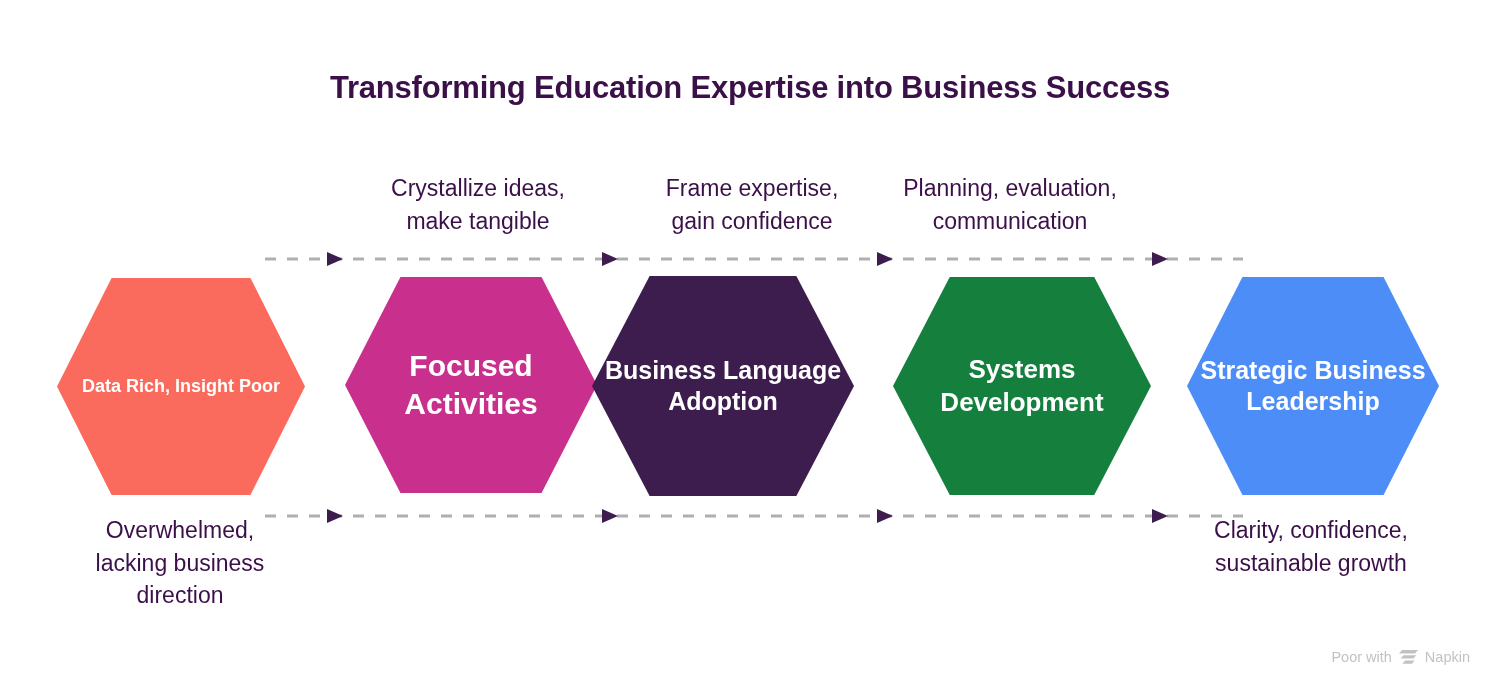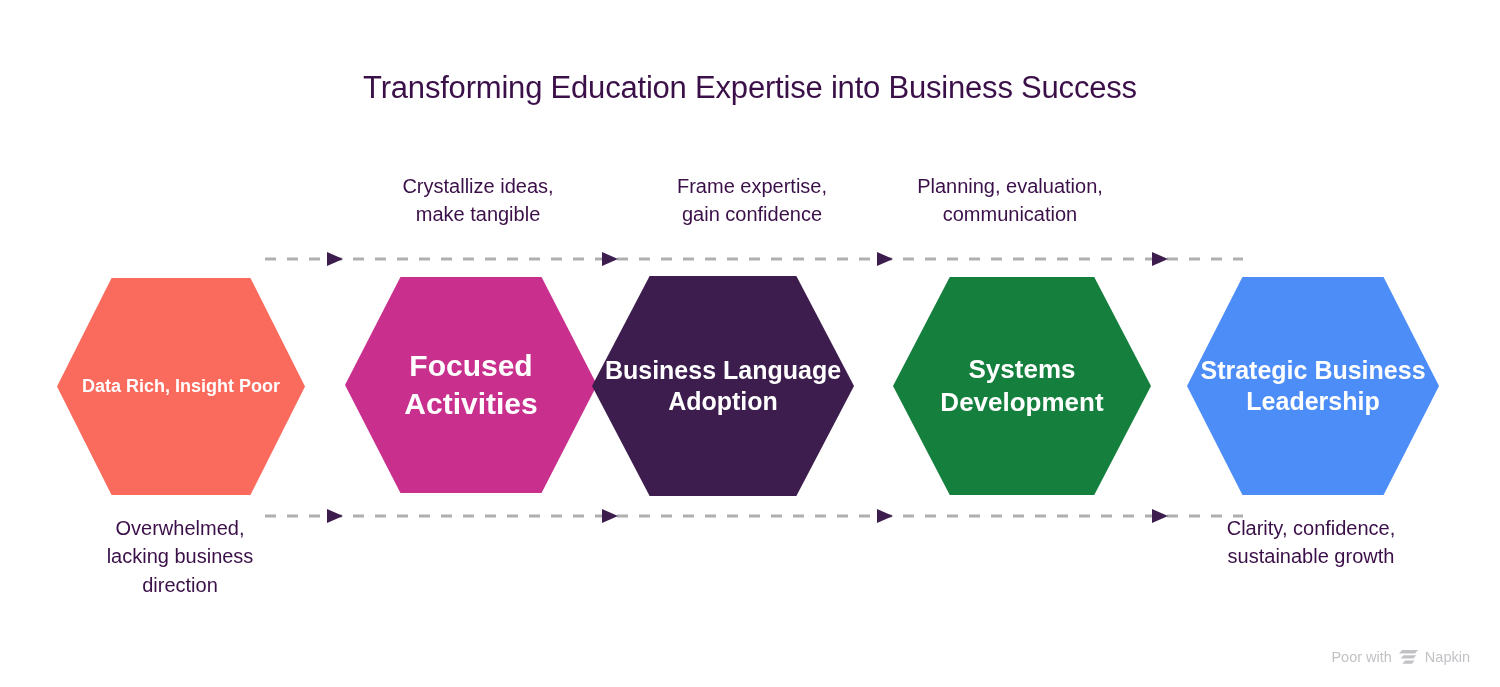--- a/index.html
+++ b/index.html
@@ -12,21 +12,21 @@
     position:relative;
   }
   .canvas{position:relative;width:1500px;height:687px;}
 
   
   .title{
     position:absolute;
     left:0;right:0;top:70px;
     text-align:center;
     font-size:31px;
-    font-weight:normal;
+    font-weight:bold;
     color:#3B1049;
     letter-spacing:-0.2px;
     white-space:nowrap;
   }
 
   
   .rail{position:absolute;left:265px;width:978px;height:14px;}
   .rail.top{top:252px;}
   .rail.bottom{top:509px;}
   .rail svg{display:block;}
@@ -49,21 +49,21 @@
   .hex-1{left:57px;  top:278px; width:248px; height:217px; background:#FA6B5E; font-size:18px;}
   .hex-2{left:345px; top:277px; width:252px; height:216px; background:#C9308E; font-size:30px;}
   .hex-3{left:592px; top:276px; width:262px; height:220px; background:#3C1D4E; font-size:25px;}
   .hex-4{left:893px; top:277px; width:258px; height:218px; background:#15803d; font-size:26px;}
   .hex-5{left:1187px;top:277px; width:252px; height:218px; background:#4D8DF7; font-size:25px;justify-content:flex-end;}
 
   
   .caption{
     position:absolute;
     color:#3B1049;
-    font-size:20px;
+    font-size:23px;
     line-height:1.42;
     text-align:center;
     white-space:pre-line;
   }
   .cap-top{top:172px;}
   .cap-bot{top:514px;}
 
   .cap-t1{left:353px; width:250px;}
   .cap-t2{left:627px; width:250px;}
   .cap-t3{left:885px; width:250px;}

